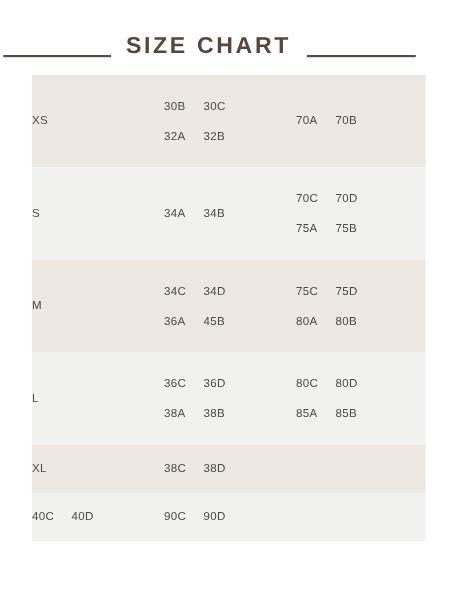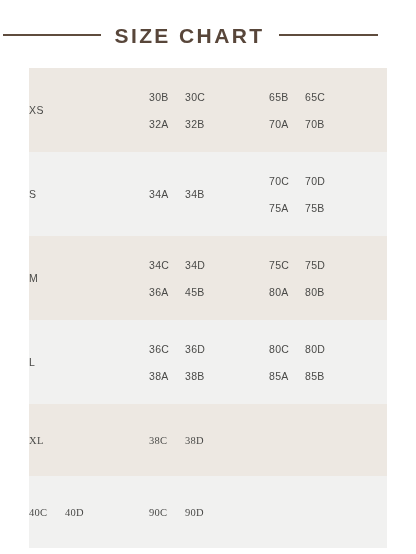--- a/index.html
+++ b/index.html
@@ -22,21 +22,21 @@
   }
 
   
   .title-block {
     position: absolute;
     left: 0;
     top: 18px;
     width: 380px;
     height: 34px;
     display: flex;
-    align-items: center;
+    align-items: flex-end;
     justify-content: center;
   }
   .title-rule {
     height: 2px;
     background: #5f4c3e;
     flex: 0 0 auto;
   }
   .title-rule.left  { width: 98px; margin-right: 14px; }
   .title-rule.right { width: 99px; margin-left: 14px; }
   .title-text {
@@ -59,21 +59,21 @@
   .row {
     position: relative;
     display: flex;
     align-items: center;
     box-sizing: border-box;
   }
   .row.shade-a { background: #ede8e2; }
   .row.shade-b { background: #f1f1f0; }
 
   .row.tall  { height: 84px; }
-  .row.short { height: 72px; font-family: Liberation Serif, serif; }
+  .row.short { height: 44px; }
 
   .cell-size {
     flex: 0 0 auto;
     width: 120px;
     font-size: 10.5px;
     color: #4a4a48;
     letter-spacing: 0.4px;
   }
 
   .cell-group {
@@ -123,24 +123,20 @@
             <span class="val">30B</span>
             <span class="val">30C</span>
           </div>
           <div class="val-line">
             <span class="val">32A</span>
             <span class="val">32B</span>
           </div>
         </div>
         <div class="cell-group right-group">
           <div class="val-line">
-            <span class="val">65B</span>
-            <span class="val">65C</span>
-          </div>
-          <div class="val-line">
             <span class="val">70A</span>
             <span class="val">70B</span>
           </div>
         </div>
       </div>
       <div class="row shade-b tall">
         <div class="cell-size">S</div>
         <div class="cell-group">
           <div class="val-line">
             <span class="val">34A</span>

